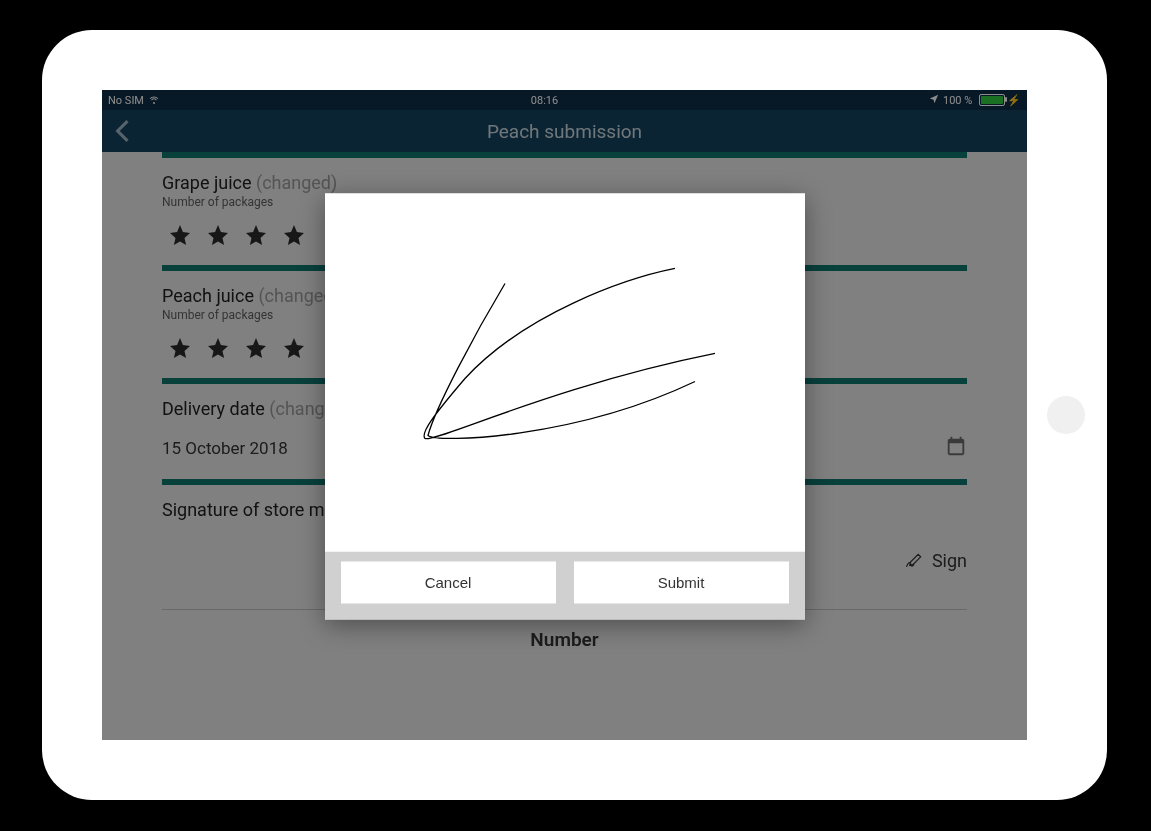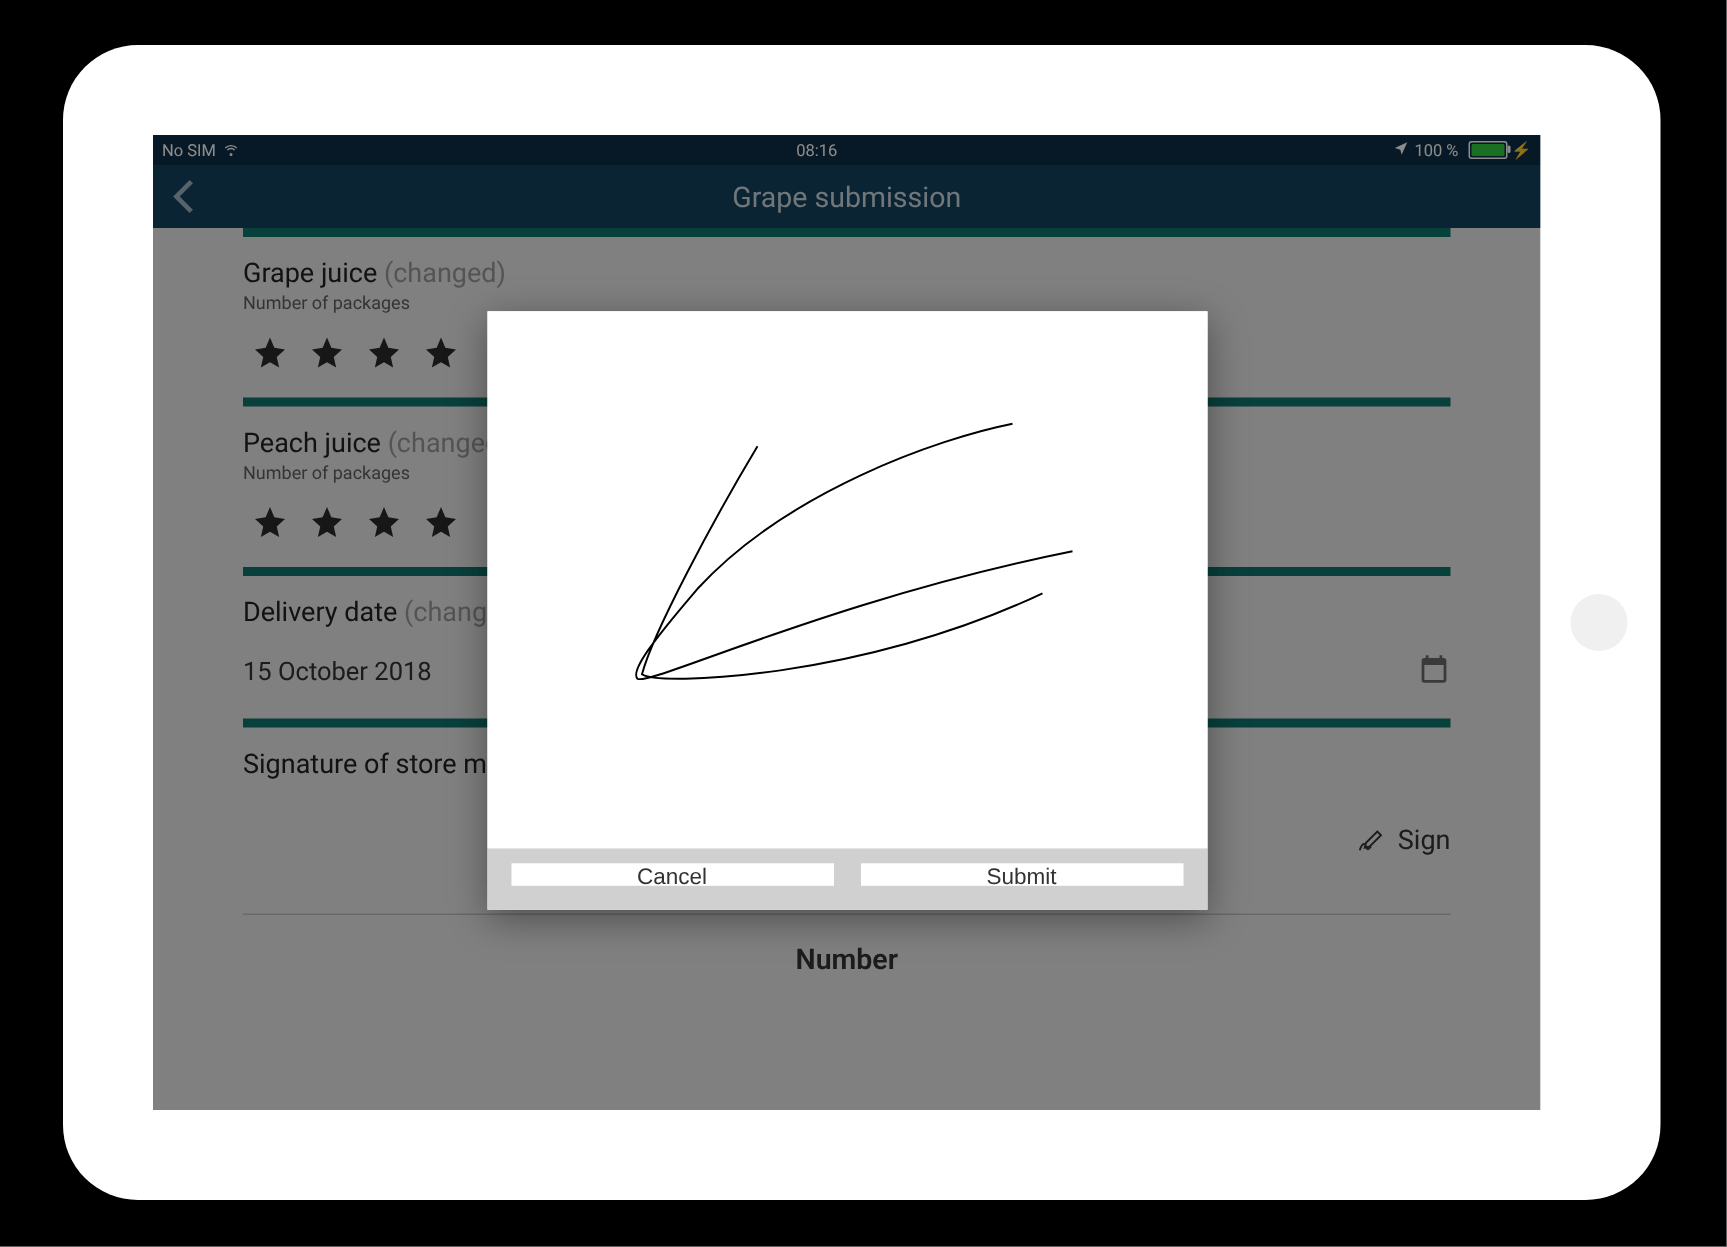--- a/index.html
+++ b/index.html
@@ -31,21 +31,21 @@
   .cal-icon{width:22px;height:22px;fill:#6b6b6b;}
   .sign-row{display:flex;justify-content:flex-end;align-items:center;gap:8px;margin-top:30px;color:#333;font-size:18px;}
   .sign-row svg{width:20px;height:20px;}
   .submit-bar{border-top:1px solid #bfbfbf;margin-top:20px;padding:18px 0;text-align:center;font-size:19px;font-weight:600;color:#333;}
   
   .overlay{position:absolute;left:0;top:0;right:0;bottom:0;background:rgba(0,0,0,.45);}
   .modal{position:absolute;left:50%;top:50%;transform:translate(-50%,-52%);width:480px;background:#fff;box-shadow:0 6px 24px rgba(0,0,0,.4);}
   .sig-area{height:358px;background:#fff;position:relative;}
   .sig-area svg{position:absolute;inset:0;width:100%;height:100%;}
   .modal-buttons{display:flex;background:#d0d0d0;padding:10px 16px 16px;gap:18px;}
-  .modal-buttons button{flex:1;height:15px;background:#fff;border:none;font-size:15px;color:#333;cursor:pointer;}
+  .modal-buttons button{flex:1;height:42px;background:#fff;border:none;font-size:15px;color:#333;cursor:pointer;}
 </style>
 </head>
 <body>
 
 <div class="stage">
   <div class="tablet">
     <div class="home-btn"></div>
     <div class="screen">
 
       <div class="statusbar">
@@ -73,21 +73,21 @@
           </span>
         </div>
       </div>
 
       <div class="navbar">
         <div class="nav-back">
           <svg viewBox="0 0 12 20">
               <path d="M10 0L0 10l10 10 2-2-8-8 8-8z" fill="#9fb4c1"></path>
             </svg>
         </div>
-        <div class="nav-title">Grape submission</div>
+        <div class="nav-title">Peach submission</div>
       </div>
 
       <div class="page">
 
         <div class="section">
           <div class="field-title">
             <span>Grape juice</span>
             <span class="changed">(changed)</span>
           </div>
           <div class="subtext">Number of packages</div>

